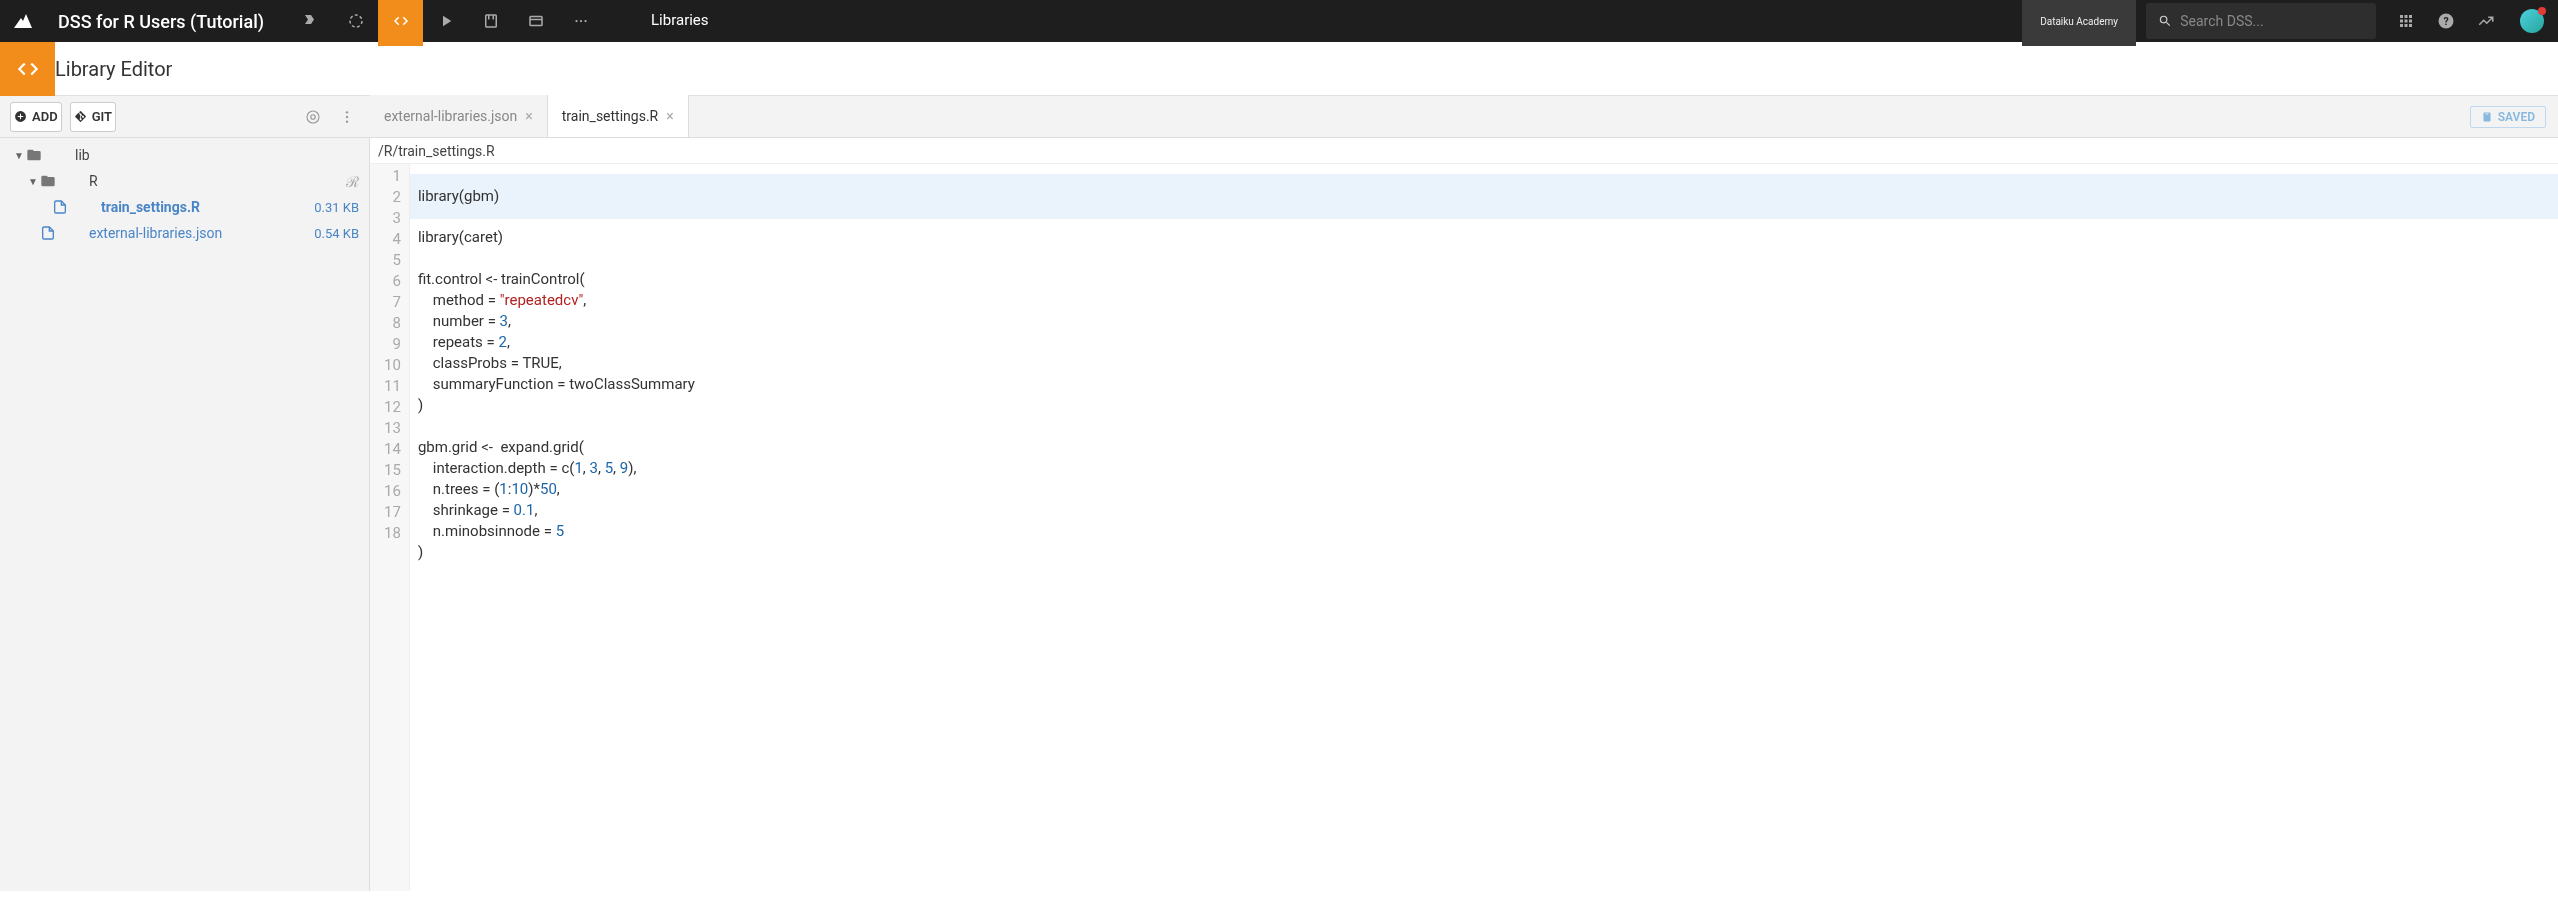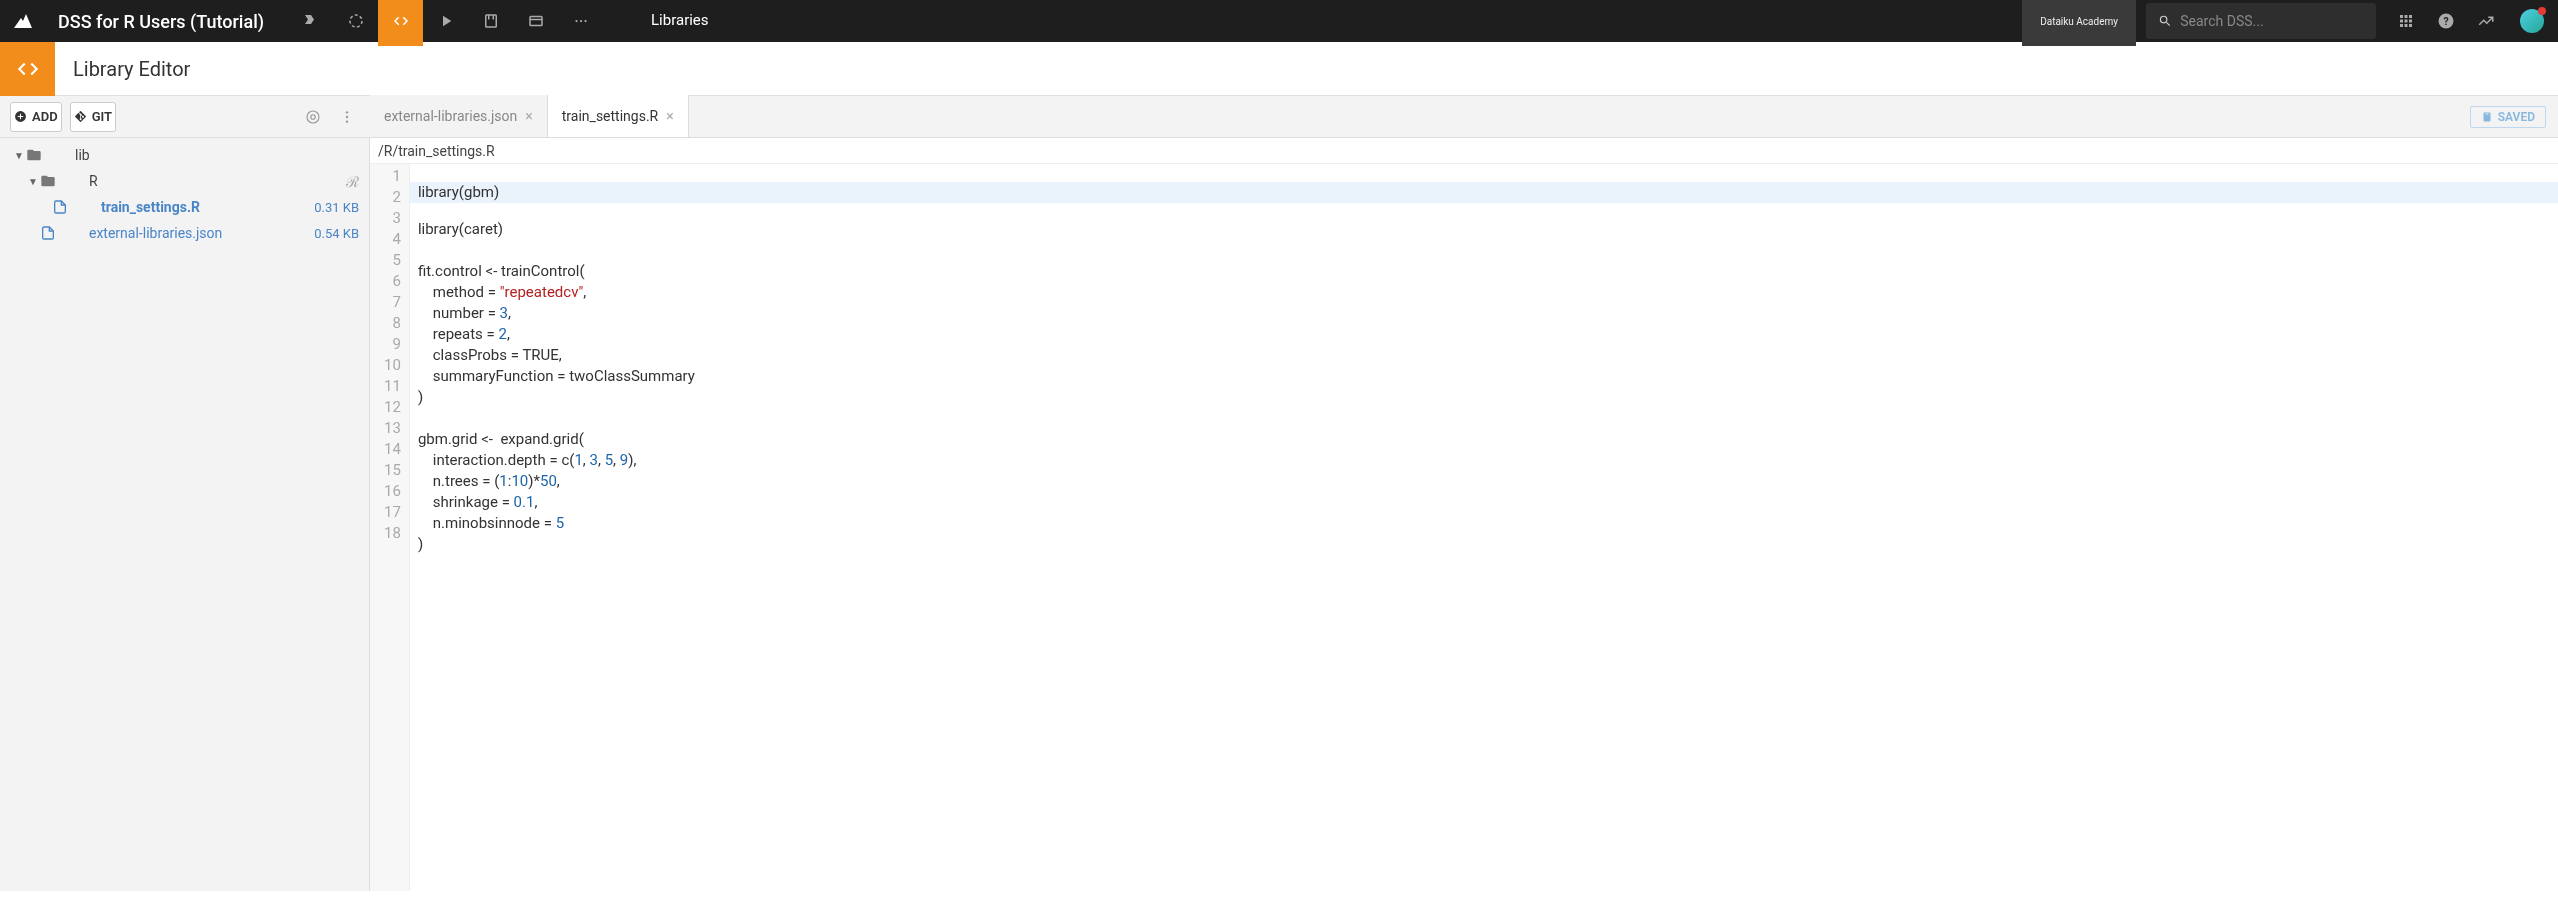--- a/index.html
+++ b/index.html
@@ -24,21 +24,21 @@
 .topbar .search input::placeholder { color:#888; }
 .topbar .right-icon { width:40px; height:49px; display:flex; align-items:center; justify-content:center; color:#aaa; cursor:pointer; }
 .topbar .right-icon svg { width:18px; height:18px; }
 .topbar .avatar { width:24px; height:24px; border-radius:50%; background:linear-gradient(135deg,#4dd0e1,#26a69a); margin:0 14px; position:relative; cursor:pointer; }
 .topbar .avatar::after { content:""; position:absolute; top:-2px; right:-2px; width:8px; height:8px; border-radius:50%; background:#e53935; }
 
 
 .subheader { height:54px; display:flex; align-items:center; border-bottom:1px solid #e0e0e0; }
 .subheader .sub-icon { width:55px; height:54px; background:#f28c1a; display:flex; align-items:center; justify-content:center; }
 .subheader .sub-icon svg { width:26px; height:26px; stroke:#fff; fill:none; stroke-width:2; }
-.subheader .sub-title { font-size:20px; color:#333; margin-left:18px; font-weight:400; }
+.subheader .sub-title { font-size:20px; color:#333; font-weight:400; }
 
 
 .toolbar { height:42px; background:#f3f3f3; display:flex; align-items:stretch; border-bottom:1px solid #ddd; }
 .toolbar .left { width:370px; display:flex; align-items:center; padding:0 10px; gap:8px; }
 .toolbar .btn { height:30px; background:#fff; border:1px solid #ccc; border-radius:3px; display:flex; align-items:center; padding:0 3px; font-size:13px; font-weight:600; color:#333; cursor:pointer; gap:5px; }
 .toolbar .btn svg { width:13px; height:13px; fill:#333; }
 .toolbar .left .spacer-btn { flex:1; }
 .toolbar .left .target-icon,.toolbar .left .more-icon { color:#999; display:flex; align-items:center; justify-content:center; width:26px; height:26px; cursor:pointer; }
 .toolbar .tabs { display:flex; align-items:flex-end; flex:1; }
 .tab { height:42px; display:flex; align-items:center; padding:0 14px; font-size:14px; color:#888; gap:8px; border-right:1px solid #ddd; background:#f3f3f3; cursor:pointer; }
@@ -59,21 +59,21 @@
 .tree-row.file.active .label { font-weight:700; }
 .tree-row.depth1 { padding-left:28px; }
 .tree-row.depth2 { padding-left:52px; }
 .tree-row .lang { color:#aaa; font-size:15px;}
 
 .editor { flex:1; display:flex; flex-direction:column; }
 .filepath { height:26px; display:flex; align-items:center; padding-left:8px; font-size:14px; color:#444; border-bottom:1px solid #eee; }
 .code-area { flex:1; display:flex; font-family:"SF Mono",Menlo,Consolas,monospace; font-size:15px; line-height:21px; }
 .gutter { background:#f7f7f7; color:#aaa; text-align:right; padding:2px 8px 2px 14px; user-select:none; border-right:1px solid #eee; }
 .code { padding:2px 8px; flex:1; white-space:pre; color:#333; }
-.code .hl { background:#eaf2fc; display:block; margin:16px -8px; padding:0 8px; }
+.code .hl { background:#eaf2fc; display:block; margin:8px -8px; padding:12px 8px; }
 .str{color:#b22222;} .num{color:#1c64a8;} .bool{color:#333;}
 </style>
 </head>
 <body>
 
 <div class="topbar">
   <div class="logo">
     <svg viewBox="0 0 24 24">
         <path d="M3 19 L10 9 L12 12 L15 5 L21 19 Z"></path>
       </svg>

